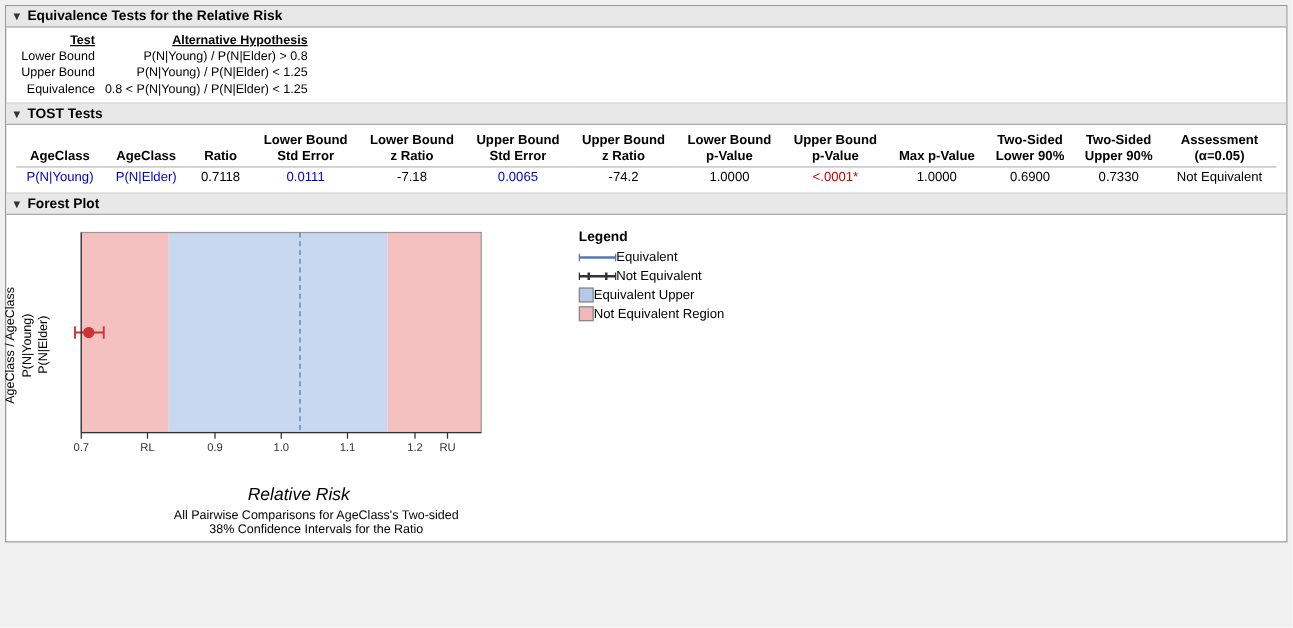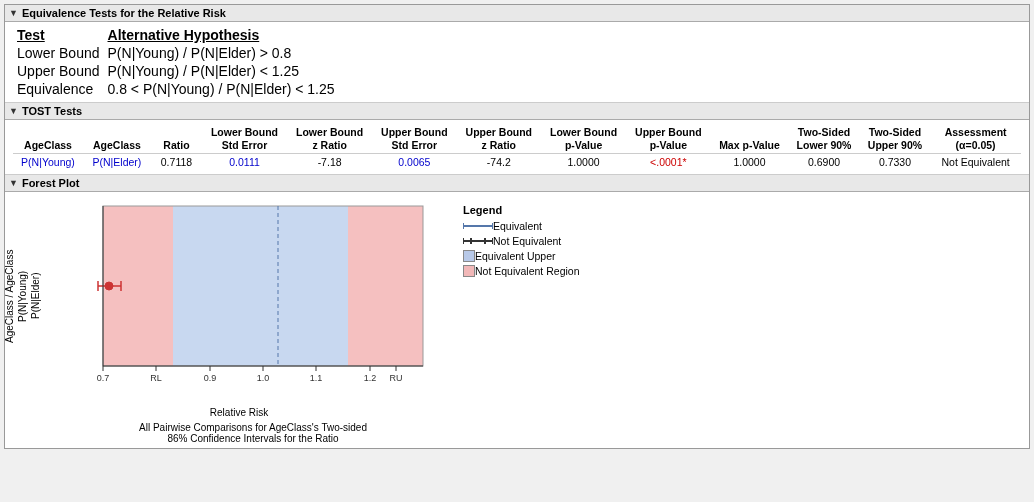--- a/index.html
+++ b/index.html
@@ -34,21 +34,22 @@
     
     .equiv-tests {
       padding: 4px 8px;
       border-bottom: 1px solid #ccc;
     }
     .equiv-table {
       border-collapse: collapse;
     }
     .equiv-table td {
       padding: 1px 4px;
-      font-size: 14px;
+      font-size: 10px;
+      text-align: right;
     }
     .equiv-table tr:first-child td {
       font-weight: bold;
       text-decoration: underline;
     }
     
     .tost-section {
       border-bottom: 1px solid #ccc;
     }
     .tost-table {
@@ -204,21 +205,21 @@
   </div>
 
   <div class="forest-section">
     <div class="section-header">
       <span class="triangle">▼</span>
       <span>Forest Plot</span>
     </div>
     <div class="forest-content">
 
       <div class="forest-plot-area">
-        <div style="display:flex; align-items:flex-start;justify-content:space-between;">
+        <div style="display:flex; align-items:flex-start;">
 
           <div style="writing-mode:vertical-rl; transform:rotate(180deg); font-size:10px; text-align:center; width:18px; height:200px; display:flex; align-items:center; justify-content:center; line-height:1.3;">
             AgeClass / AgeClass<br>P(N|Young)<br>P(N|Elder)
           </div>
 
           <svg width="370" height="215" style="margin-left:4px;">
 
             <rect x="30" y="10" width="70" height="160" fill="#f5c0c0"></rect>
 
             <rect x="100" y="10" width="175" height="160" fill="#c8d8f0"></rect>
@@ -256,25 +257,25 @@
 
             <line x1="323" y1="170" x2="323" y2="175" stroke="#333" stroke-width="1"></line>
             <text x="323" y="185" text-anchor="middle" font-size="9" fill="#333">RU</text>
 
             <line x1="30" y1="170" x2="350" y2="170" stroke="#333" stroke-width="1"></line>
 
             <line x1="30" y1="10" x2="30" y2="170" stroke="#333" stroke-width="1"></line>
           </svg>
         </div>
 
-        <div style="text-align:center; font-size:10px; margin-left:22px; margin-top:-4px;">Relative Risk</div>
+        <div style="text-align:center; font-size:14px; margin-left:22px; margin-top:-4px;font-style:italic;">Relative Risk</div>
 
         <div class="forest-caption">
           <div>All Pairwise Comparisons for AgeClass's Two-sided</div>
-          <div>86% Confidence Intervals for the Ratio</div>
+          <div>38% Confidence Intervals for the Ratio</div>
         </div>
       </div>
 
       <div class="legend-area">
         <div class="legend-title">Legend</div>
 
         <div class="legend-item">
           <svg width="30" height="12">
             <line x1="0" y1="6" x2="30" y2="6" stroke="#5577aa" stroke-width="2"></line>
             <line x1="0" y1="3" x2="0" y2="9" stroke="#5577aa" stroke-width="2"></line>

